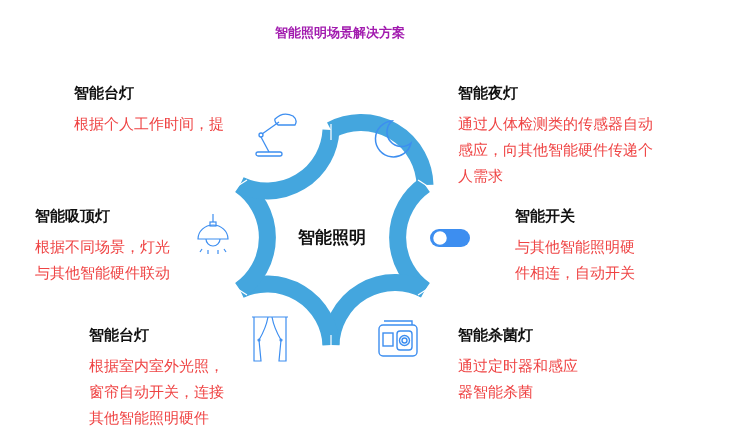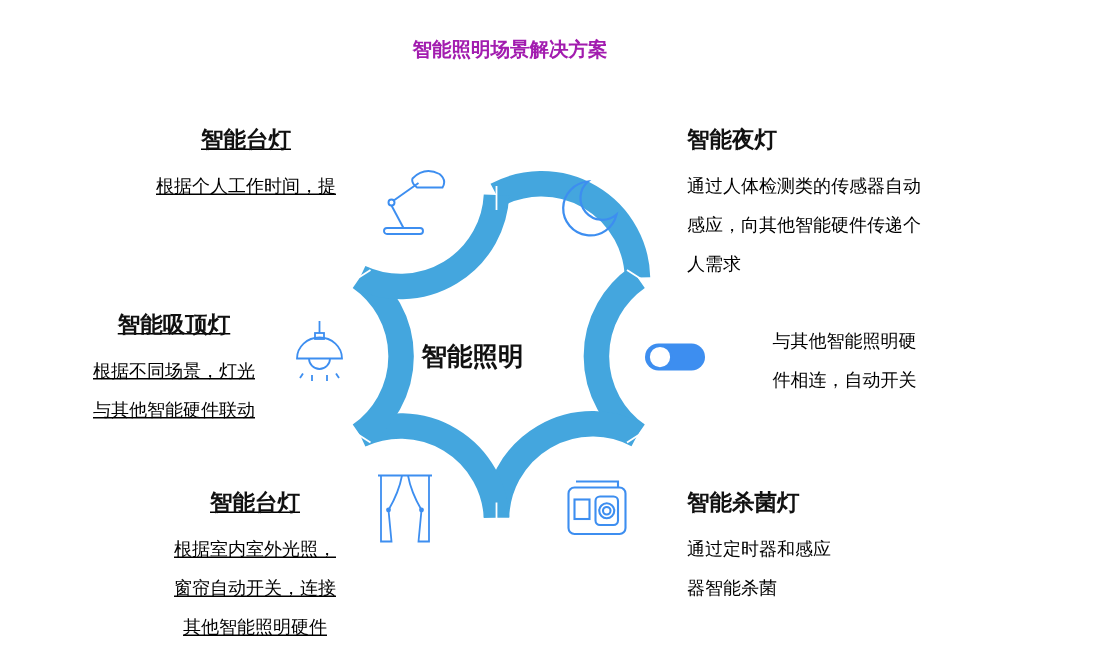--- a/index.html
+++ b/index.html
@@ -2,25 +2,25 @@
 <html><head>
 <meta charset="utf-8">
 <style>
   html, body { margin: 0; padding: 0; background: #ffffff; }
   body { width: 739px; height: 432px; position: relative; overflow: hidden;
          font-family: "DejaVu Sans", "Liberation Sans", sans-serif; }
   .title { position: absolute; left: 0; width: 680px; top: 24px; text-align: center;
            font-size: 13px; font-weight: bold; color: #a21caf; }
   .block { position: absolute; }
   .block .h { font-size: 15px; font-weight: bold; color: #111111; line-height: 20px; }
-  .block .d { font-size: 12px; color: #000000; line-height: 26px; margin-top: 8px; white-space: nowrap; }
-  .right-al { text-align: center; text-decoration: underline; }
+  .block .d { font-size: 15px; color: #ef4444; line-height: 26px; margin-top: 8px; white-space: nowrap; }
+  .right-al { text-align: left; }
   .left-al { text-align: left; margin-left: 12px; }
   .icon { position: absolute; }
-  .center-label { position: absolute; left: 281px; top: 226px; width: 102px; 
+  .center-label { position: absolute; left: 281px; top: 226px; width: 102px; text-align: center;
                   font-size: 17px; font-weight: bold; color: #111111; }
   svg { display: block; }
 </style>
 </head>
 <body>
 
 <div class="title">智能照明场景解决方案</div>
 
 <svg class="icon" style="left:0;top:0" width="739" height="432" viewBox="0 0 739 432">
   <g fill="none" stroke="#44a6de" stroke-width="17" stroke-linecap="butt">
@@ -114,20 +114,21 @@
 
 <div class="block right-al" style="right:569px;top:206px">
   <div class="h">智能吸顶灯</div>
   <div class="d">
     <div>根据不同场景，灯光</div>
     <div>与其他智能硬件联动</div>
   </div>
 </div>
 
 <div class="block left-al" style="left:503px;top:206px">
+  <div class="h">智能开关</div>
   <div class="d">
     <div>与其他智能照明硬</div>
     <div>件相连，自动开关</div>
   </div>
 </div>
 
 <div class="block right-al" style="right:515px;top:325px">
   <div class="h">智能台灯</div>
   <div class="d">
     <div>根据室内室外光照，</div>

